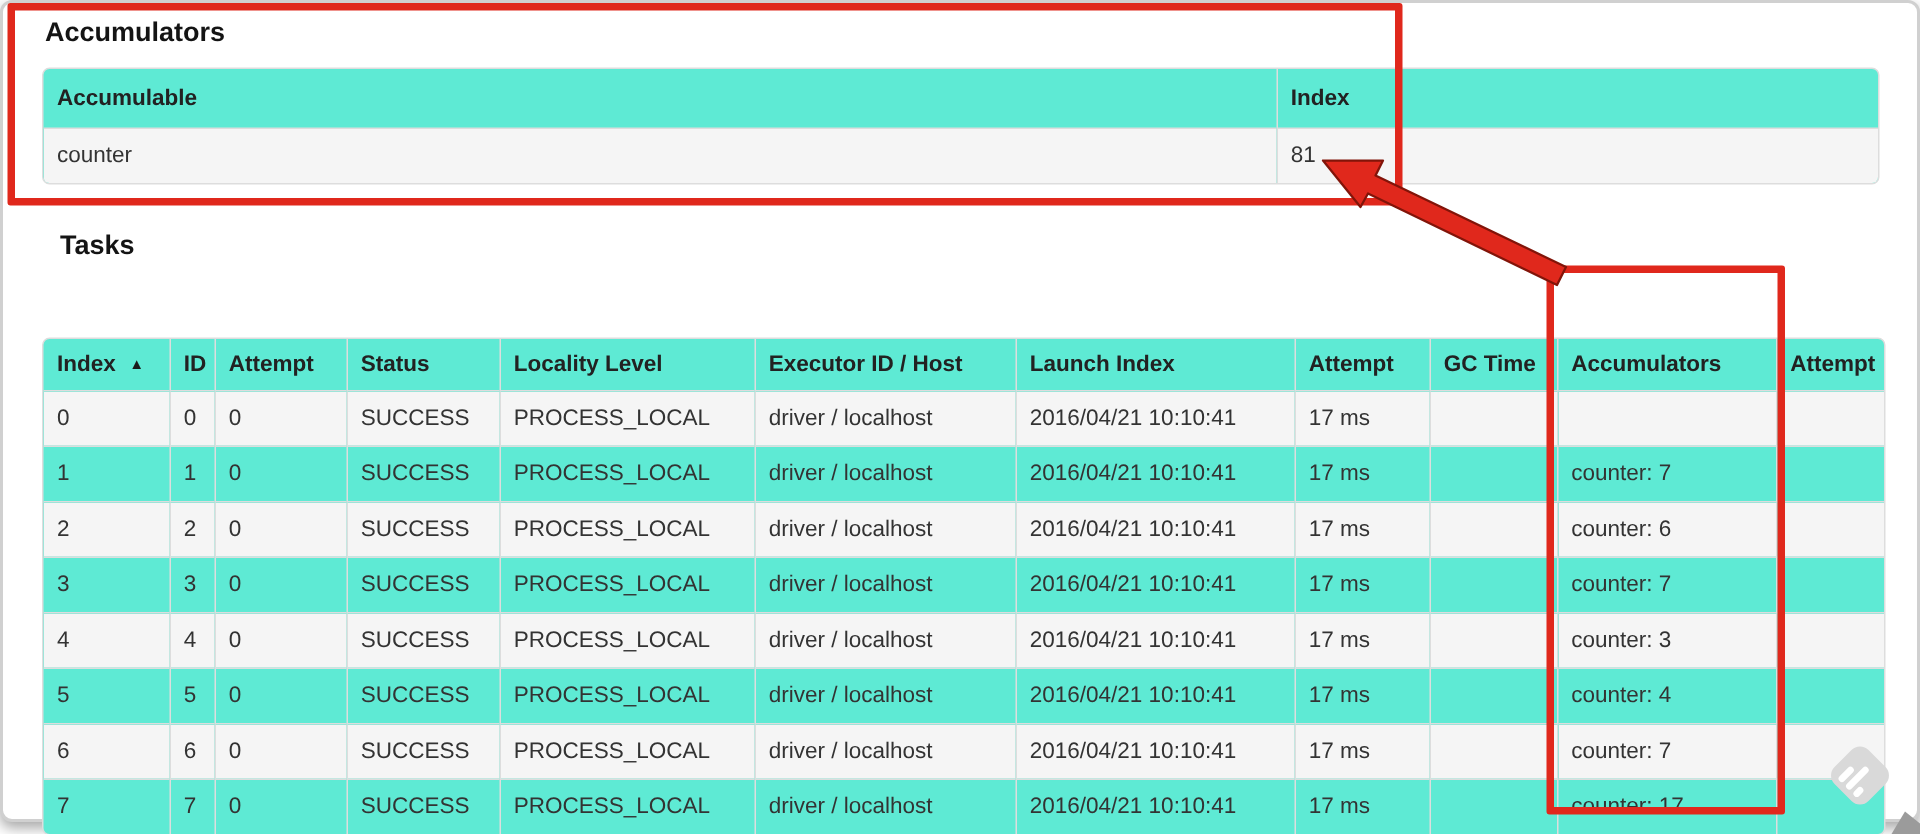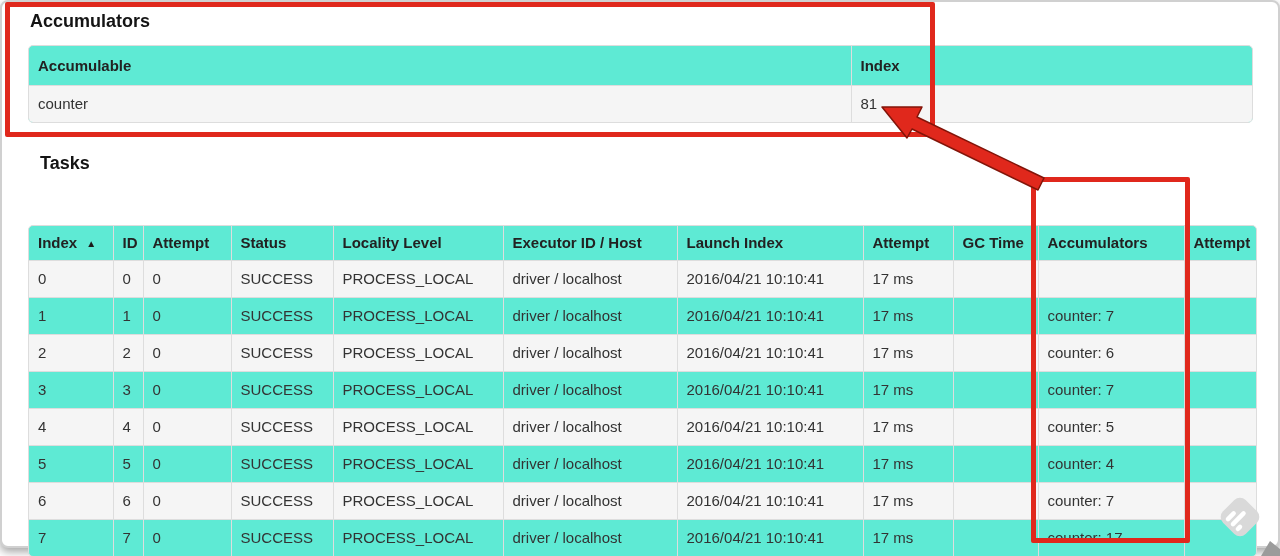--- a/index.html
+++ b/index.html
@@ -213,21 +213,21 @@
         <tr class="striped">
           <td>4</td>
           <td>4</td>
           <td>0</td>
           <td>SUCCESS</td>
           <td>PROCESS_LOCAL</td>
           <td>driver / localhost</td>
           <td>2016/04/21 10:10:41</td>
           <td>17 ms</td>
           <td></td>
-          <td>counter: 5</td>
+          <td>counter: 3</td>
           <td></td>
         </tr>
         <tr>
           <td>5</td>
           <td>5</td>
           <td>0</td>
           <td>SUCCESS</td>
           <td>PROCESS_LOCAL</td>
           <td>driver / localhost</td>
           <td>2016/04/21 10:10:41</td>

